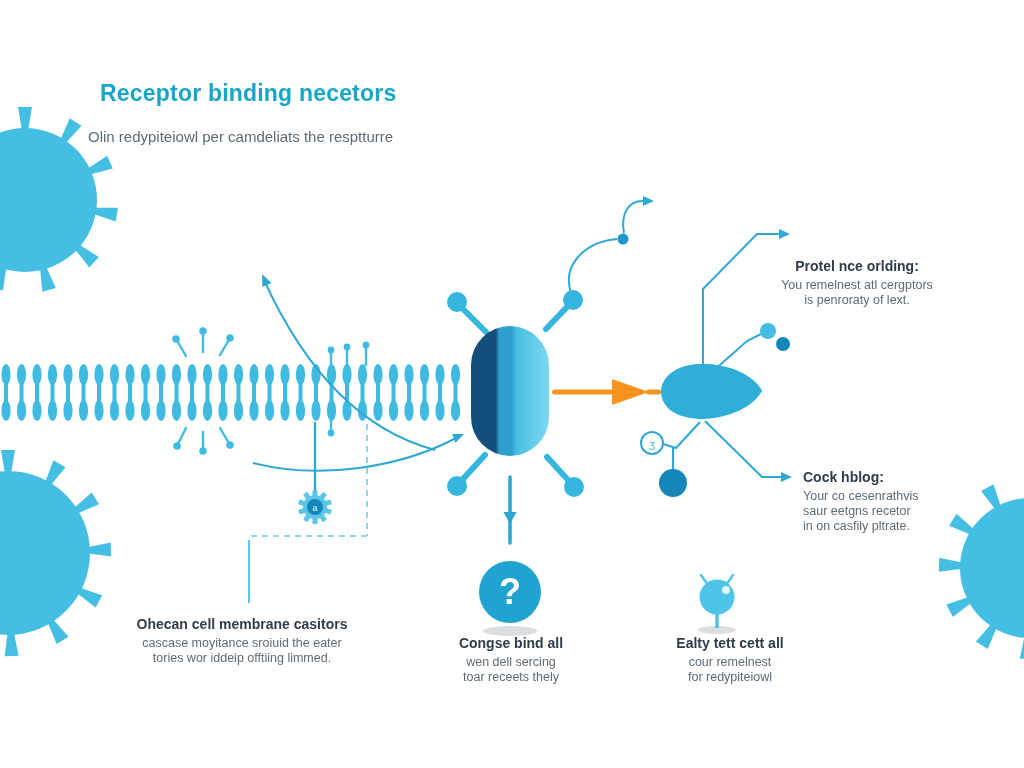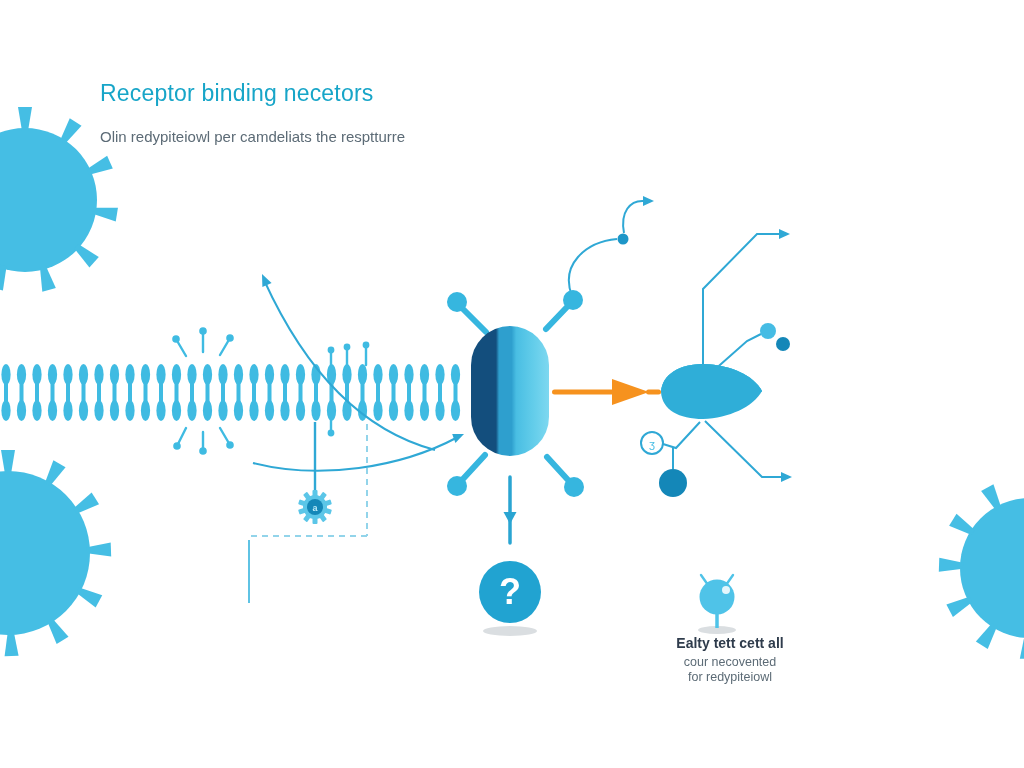--- a/index.html
+++ b/index.html
@@ -1,20 +1,20 @@
 <!DOCTYPE html>
 <html><head>
 <meta charset="utf-8">
 <style>
   html,body{margin:0;padding:0;background:#ffffff;}
   .stage{position:relative;width:1024px;height:768px;overflow:hidden;
          font-family:"Liberation Sans",sans-serif;background:#ffffff;}
   .stage svg{position:absolute;left:0;top:0;}
   .tblock{position:absolute;}
-  .page-title{color:#17A5C8;font-size:23px;font-weight:normal;letter-spacing:.2px;margin:0;}
+  .page-title{color:#17A5C8;font-size:23px;font-weight:bold;letter-spacing:.2px;margin:0;}
   .subtitle{color:#5C6B76;font-size:15px;line-height:1.45;margin:0;}
   .note-heading{color:#2F3C4C;font-size:14px;font-weight:bold;line-height:1.25;margin:0 0 2px 0;}
   .note-line{color:#5C6B76;font-size:12.5px;line-height:1.22;margin:0;}
   .center{text-align:center;}
   .left{text-align:left;}
   .qmark{font-family:"Liberation Sans",sans-serif;font-weight:bold;}
 </style>
 </head>
 <body>
 
@@ -232,27 +232,48 @@
     <ellipse cx="717" cy="630" rx="19" ry="4" fill="#DADEE1"></ellipse>
     <line x1="717" y1="612" x2="717" y2="628" stroke="#4FC3E8" stroke-width="3.5"></line>
     <line x1="708" y1="585" x2="701" y2="575" stroke="#4FC3E8" stroke-width="2.4" stroke-linecap="round"></line>
     <line x1="726" y1="585" x2="733" y2="575" stroke="#4FC3E8" stroke-width="2.4" stroke-linecap="round"></line>
     <circle cx="717" cy="597" r="17.5" fill="#4FC3E8"></circle>
     <circle cx="726" cy="590" r="4" fill="#ffffff" opacity="0.85"></circle>
   </g>
 </svg>
 
 <h1 class="tblock page-title" style="left:100px;top:80px;">Receptor binding necetors</h1>
-<div class="tblock subtitle" style="left:100px;top:126px;width:420px;">
+<div class="tblock subtitle" style="left:88px;top:126px;width:420px;">
   <p class="subtitle">Olin redypiteiowl per camdeliats the resptturre</p>
 </div>
 
-
-
-
+<div class="tblock center" style="left:752px;top:258px;width:210px;">
+  <p class="note-heading">Protel nce orlding:</p>
+  <p class="note-line">You remelnest atl cergptors</p>
+  <p class="note-line">is penroraty of lext.</p>
+</div>
+
+<div class="tblock left" style="left:803px;top:469px;width:190px;">
+  <p class="note-heading">Cock hblog:</p>
+  <p class="note-line">Your co cesenrathvis</p>
+  <p class="note-line">saur eetgns recetor</p>
+  <p class="note-line">in on casfily pltrate.</p>
+</div>
+
+<div class="tblock center" style="left:118px;top:616px;width:248px;">
+  <p class="note-heading">Ohecan cell membrane casitors</p>
+  <p class="note-line">cascase moyitance sroiuid the eater</p>
+  <p class="note-line">tories wor iddeip offtiing limmed.</p>
+</div>
+
+<div class="tblock center" style="left:421px;top:635px;width:180px;">
+  <p class="note-heading">Congse bind all</p>
+  <p class="note-line">wen dell sercing</p>
+  <p class="note-line">toar receets thely</p>
+</div>
 
 <div class="tblock center" style="left:640px;top:635px;width:180px;">
   <p class="note-heading">Ealty tett cett all</p>
-  <p class="note-line">cour necovented</p>
+  <p class="note-line">cour remelnest</p>
   <p class="note-line">for redypiteiowl</p>
 </div>
 
 </div>
 
 </body></html>

